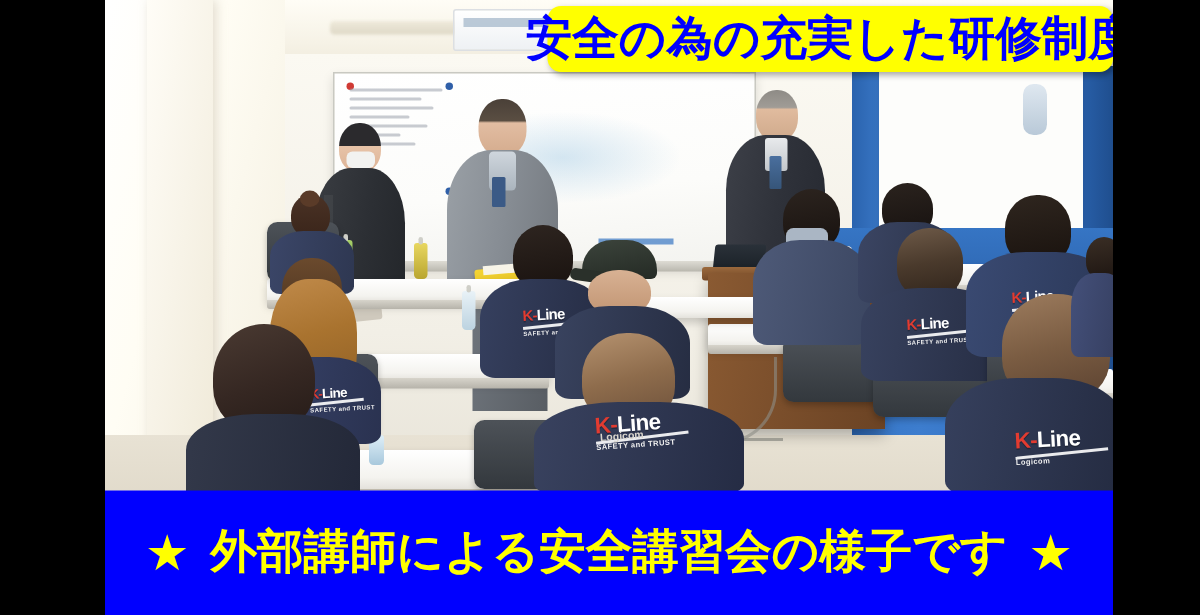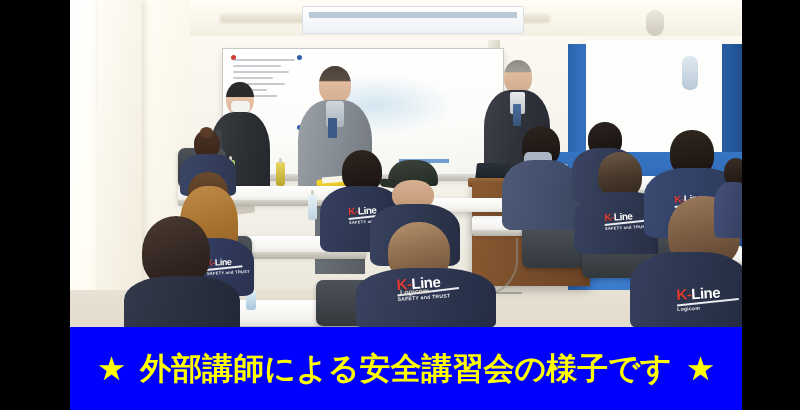--- a/index.html
+++ b/index.html
@@ -596,20 +596,23 @@
 
     <div class="person">
       <div class="head" style="left:654px; top:158px; width:24px; height:28px;
            background:linear-gradient(170deg,#3a2e25,#1d1511); border-radius:50% 50% 40% 40%;"></div>
       <div class="body" style="left:644px; top:182px; width:38px; height:56px;
            background:linear-gradient(100deg,#44507a,#333c5c);"></div>
     </div>
 
   </div>
 
+  <div id="banner-top">
+    <span class="txt">安全の為の充実した研修制度</span>
+  </div>
 
   <div id="banner-bottom">
     <span class="star">★</span>
     <span class="txt">外部講師による安全講習会の様子です</span>
     <span class="star">★</span>
   </div>
 
   <div class="bar left"></div>
   <div class="bar right"></div>
 

